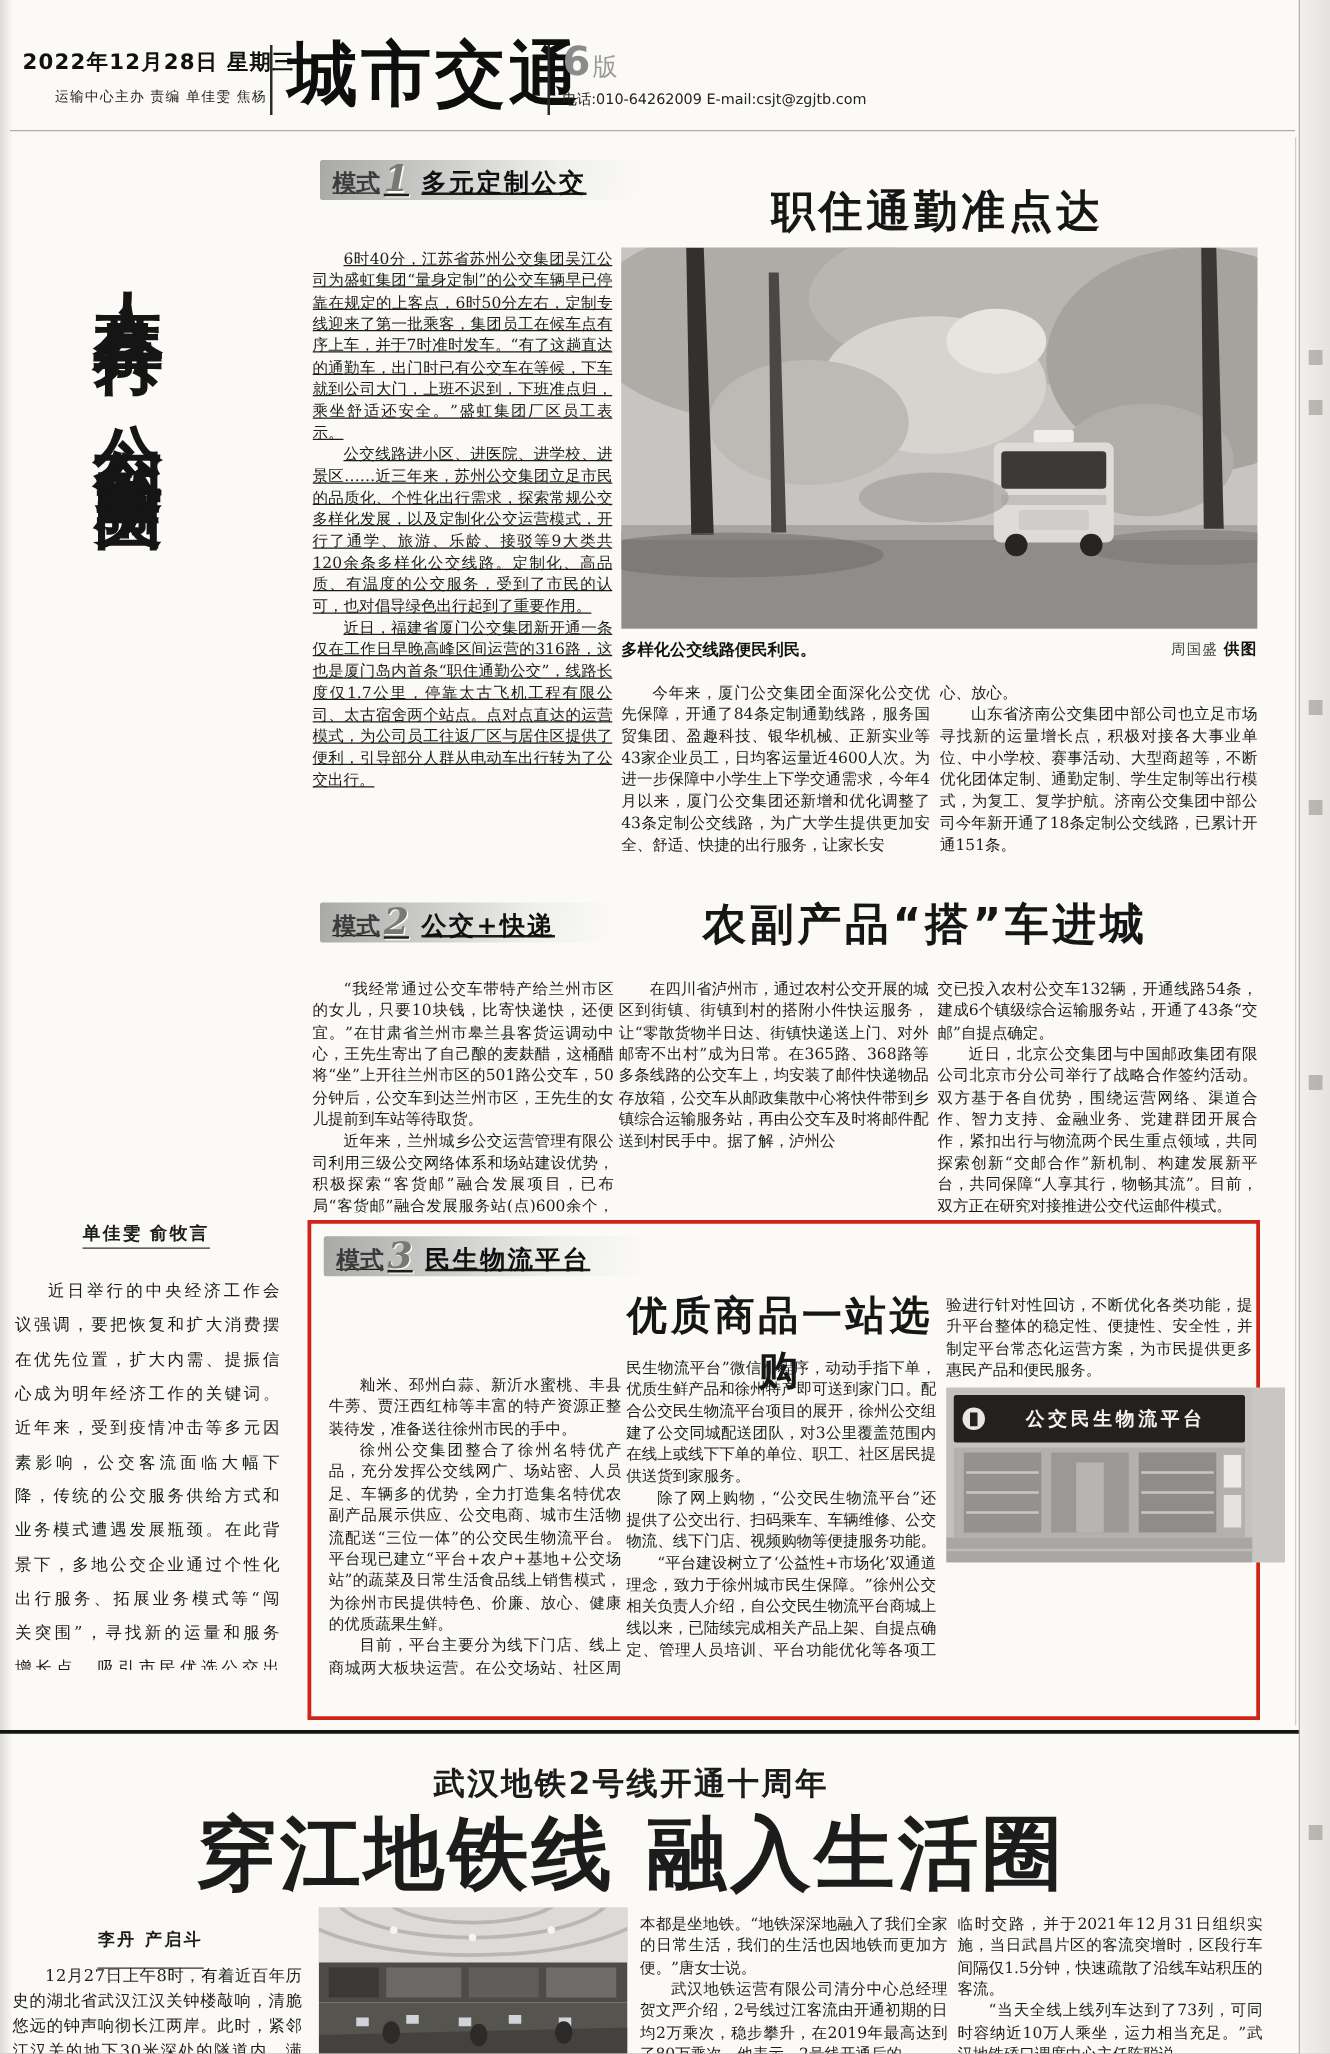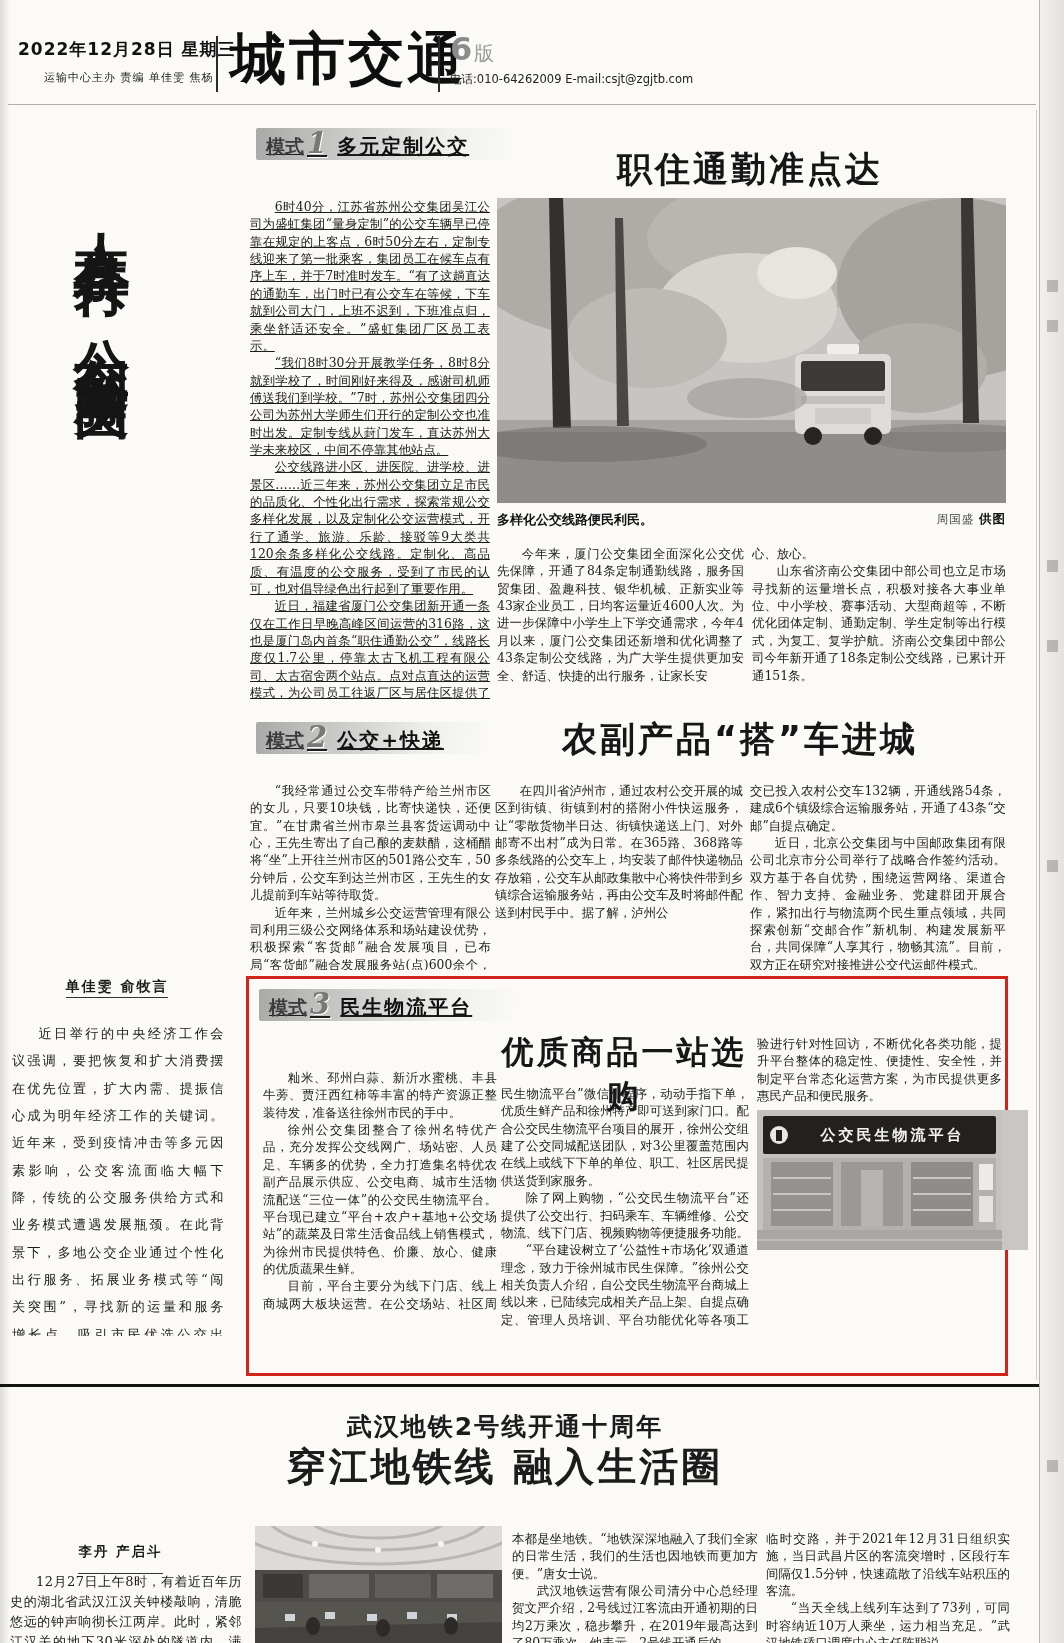--- a/index.html
+++ b/index.html
@@ -21,21 +21,21 @@
         font-size:20px;color:#9a9a9a;letter-spacing:1px;}
   .h-contact{position:absolute;left:450px;top:72px;font-family:"DejaVu Sans",sans-serif;
         font-size:11.5px;color:#222;}
   .h-rule{position:absolute;left:8px;top:104px;width:1028px;height:1px;background:#b0aeaa;}
   
   .lead-headline{position:absolute;left:64px;top:188px;height:720px;
         writing-mode:vertical-rl;text-orientation:upright;
         font-family:"DejaVu Sans",sans-serif;font-weight:800;font-size:56px;
         letter-spacing:10px;color:#151515;}
   .lead-byline{position:absolute;left:18px;top:978px;width:198px;text-align:center;
-        font-size:14px;font-weight:700;letter-spacing:2px;}
+        font-size:14px;font-weight:700;letter-spacing:2px;font-family:Liberation Serif, serif;}
   .lead-byline span{border-bottom:1px solid #333;padding-bottom:3px;}
   .lead-body{position:absolute;left:12px;top:1020px;width:213px;height:316px;
         font-size:13.2px;line-height:2.07;text-align:justify;overflow:hidden;}
   .lead-body p{margin:0;text-indent:2em;letter-spacing:1.5px;}
   
   .badge{position:absolute;height:32px;display:flex;align-items:flex-end;
         padding:0 46px 0 10px;border-radius:2px;
         background:linear-gradient(100deg,#a9a9a7 0%,#cfcfcd 40%,#efefec 72%,rgba(240,240,237,0) 100%);text-decoration:underline;}
   .badge .bprefix{font-family:"DejaVu Sans",sans-serif;font-weight:800;font-size:19px;color:#3b3b3b;}
   .badge .bnum{font-family:"DejaVu Serif",serif;font-style:italic;font-weight:800;
@@ -62,21 +62,21 @@
         margin-top:6px;text-align:justify;}
   .store-sign{position:absolute;left:10px;top:10px;right:10px;height:30px;
         display:flex;align-items:center;justify-content:center;
         color:#f4f3f1;font-family:"DejaVu Sans",sans-serif;font-weight:700;
         font-size:15px;letter-spacing:3px;}
   
   .bottom-rule{position:absolute;left:0;top:1384px;width:1040px;height:3px;background:#141414;}
   .metro-overline{position:absolute;left:250px;top:1410px;width:510px;text-align:center;
         font-family:"DejaVu Sans",sans-serif;font-weight:600;font-size:25px;letter-spacing:2px;}
   .metro-headline{position:absolute;left:120px;top:1440px;width:770px;text-align:center;
-        font-family:"DejaVu Sans",sans-serif;font-weight:900;font-size:39px;letter-spacing:3px;}
+        font-family:"DejaVu Sans",sans-serif;font-weight:900;font-size:64px;letter-spacing:3px;}
   .metro-byline{position:absolute;left:28px;top:1543px;width:185px;text-align:center;
         font-size:13.5px;font-weight:700;letter-spacing:2px;}
   .metro-byline span{border-bottom:1px solid #333;padding-bottom:14px;}
   .metro-col-serif p{font-size:13px;line-height:1.55;letter-spacing:0.5px;}
   
   .edge-strip{position:absolute;right:0;top:0;width:24px;height:100%;
         background:linear-gradient(90deg,#f2f0ec,#e4e2de);border-left:1px solid #b5b3af;}
   .edge-mark{position:absolute;right:6px;width:11px;height:12px;background:#8f8d89;opacity:.55;}
   .page-vline{position:absolute;left:1036px;top:110px;height:1270px;width:1px;background:#cfcdc9;}
 </style>
@@ -103,21 +103,20 @@
 
   <div class="badge" style="left:256px;top:128px;">
     <span class="bprefix">模式</span>
     <span class="bnum">1</span>
     <span class="blabel">多元定制公交</span>
   </div>
   <div class="sec-title" style="left:490px;top:146px;width:520px;font-size:35px;">职住通勤准点达</div>
 
   <div class="col" style="left:250px;top:198px;width:240px;height:504px;text-decoration:underline;">
     <p>6时40分，江苏省苏州公交集团吴江公司为盛虹集团“量身定制”的公交车辆早已停靠在规定的上客点，6时50分左右，定制专线迎来了第一批乘客，集团员工在候车点有序上车，并于7时准时发车。“有了这趟直达的通勤车，出门时已有公交车在等候，下车就到公司大门，上班不迟到，下班准点归，乘坐舒适还安全。”盛虹集团厂区员工表示。</p>
-    <p>“我们8时30分开展教学任务，8时8分就到学校了，时间刚好来得及，感谢司机师傅送我们到学校。”7时，苏州公交集团四分公司为苏州大学师生们开行的定制公交也准时出发。定制专线从葑门发车，直达苏州大学未来校区，中间不停靠其他站点。</p>
     <p>公交线路进小区、进医院、进学校、进景区……近三年来，苏州公交集团立足市民的品质化、个性化出行需求，探索常规公交多样化发展，以及定制化公交运营模式，开行了通学、旅游、乐龄、接驳等9大类共120余条多样化公交线路。定制化、高品质、有温度的公交服务，受到了市民的认可，也对倡导绿色出行起到了重要作用。</p>
     <p>近日，福建省厦门公交集团新开通一条仅在工作日早晚高峰区间运营的316路，这也是厦门岛内首条“职住通勤公交”，线路长度仅1.7公里，停靠太古飞机工程有限公司、太古宿舍两个站点。点对点直达的运营模式，为公司员工往返厂区与居住区提供了便利，引导部分人群从电动车出行转为了公交出行。</p>
   </div>
 
   <div class="photo" style="left:497px;top:198px;width:509px;height:305px;">
     <svg width="509" height="305" viewBox="0 0 509 305">
       <rect width="509" height="305" fill="#c7c5c1"></rect>
       <ellipse cx="120" cy="60" rx="150" ry="80" fill="#aeaca7"></ellipse>
       <ellipse cx="330" cy="40" rx="180" ry="70" fill="#b8b6b1"></ellipse>
       <ellipse cx="460" cy="90" rx="120" ry="90" fill="#a5a39e"></ellipse>
@@ -180,21 +179,21 @@
   </div>
 
   <div class="redbox">
     <div class="badge" style="left:10px;top:10px;">
       <span class="bprefix">模式</span>
       <span class="bnum">3</span>
       <span class="blabel">民生物流平台</span>
     </div>
     <div class="sec-title" style="left:240px;top:52px;width:270px;font-size:32px;">优质商品一站选购</div>
 
-    <div class="col" style="left:14px;top:90px;width:234px;height:244px;">
+    <div class="col" style="left:14px;top:120px;width:234px;height:244px;">
       <p>籼米、邳州白蒜、新沂水蜜桃、丰县牛蒡、贾汪西红柿等丰富的特产资源正整装待发，准备送往徐州市民的手中。</p>
       <p>徐州公交集团整合了徐州名特优产品，充分发挥公交线网广、场站密、人员足、车辆多的优势，全力打造集名特优农副产品展示供应、公交电商、城市生活物流配送“三位一体”的公交民生物流平台。平台现已建立“平台+农户+基地+公交场站”的蔬菜及日常生活食品线上销售模式，为徐州市民提供特色、价廉、放心、健康的优质蔬果生鲜。</p>
       <p>目前，平台主要分为线下门店、线上商城两大板块运营。在公交场站、社区周边，市民可走进公交民生物流线下店，现场选购蔬果生鲜、日常用品等；在手机上打开“公交</p>
     </div>
     <div class="col" style="left:252px;top:106px;width:248px;height:244px;">
       <p class="cont">民生物流平台”微信小程序，动动手指下单，优质生鲜产品和徐州特产即可送到家门口。配合公交民生物流平台项目的展开，徐州公交组建了公交同城配送团队，对3公里覆盖范围内在线上或线下下单的单位、职工、社区居民提供送货到家服务。</p>
       <p>除了网上购物，“公交民生物流平台”还提供了公交出行、扫码乘车、车辆维修、公交物流、线下门店、视频购物等便捷服务功能。</p>
       <p>“平台建设树立了‘公益性+市场化’双通道理念，致力于徐州城市民生保障。”徐州公交相关负责人介绍，自公交民生物流平台商城上线以来，已陆续完成相关产品上架、自提点确定、管理人员培训、平台功能优化等各项工作，上线首日收获了一千余笔订单。下一步，平台还将对下单及收货后的体</p>
     </div>
 

